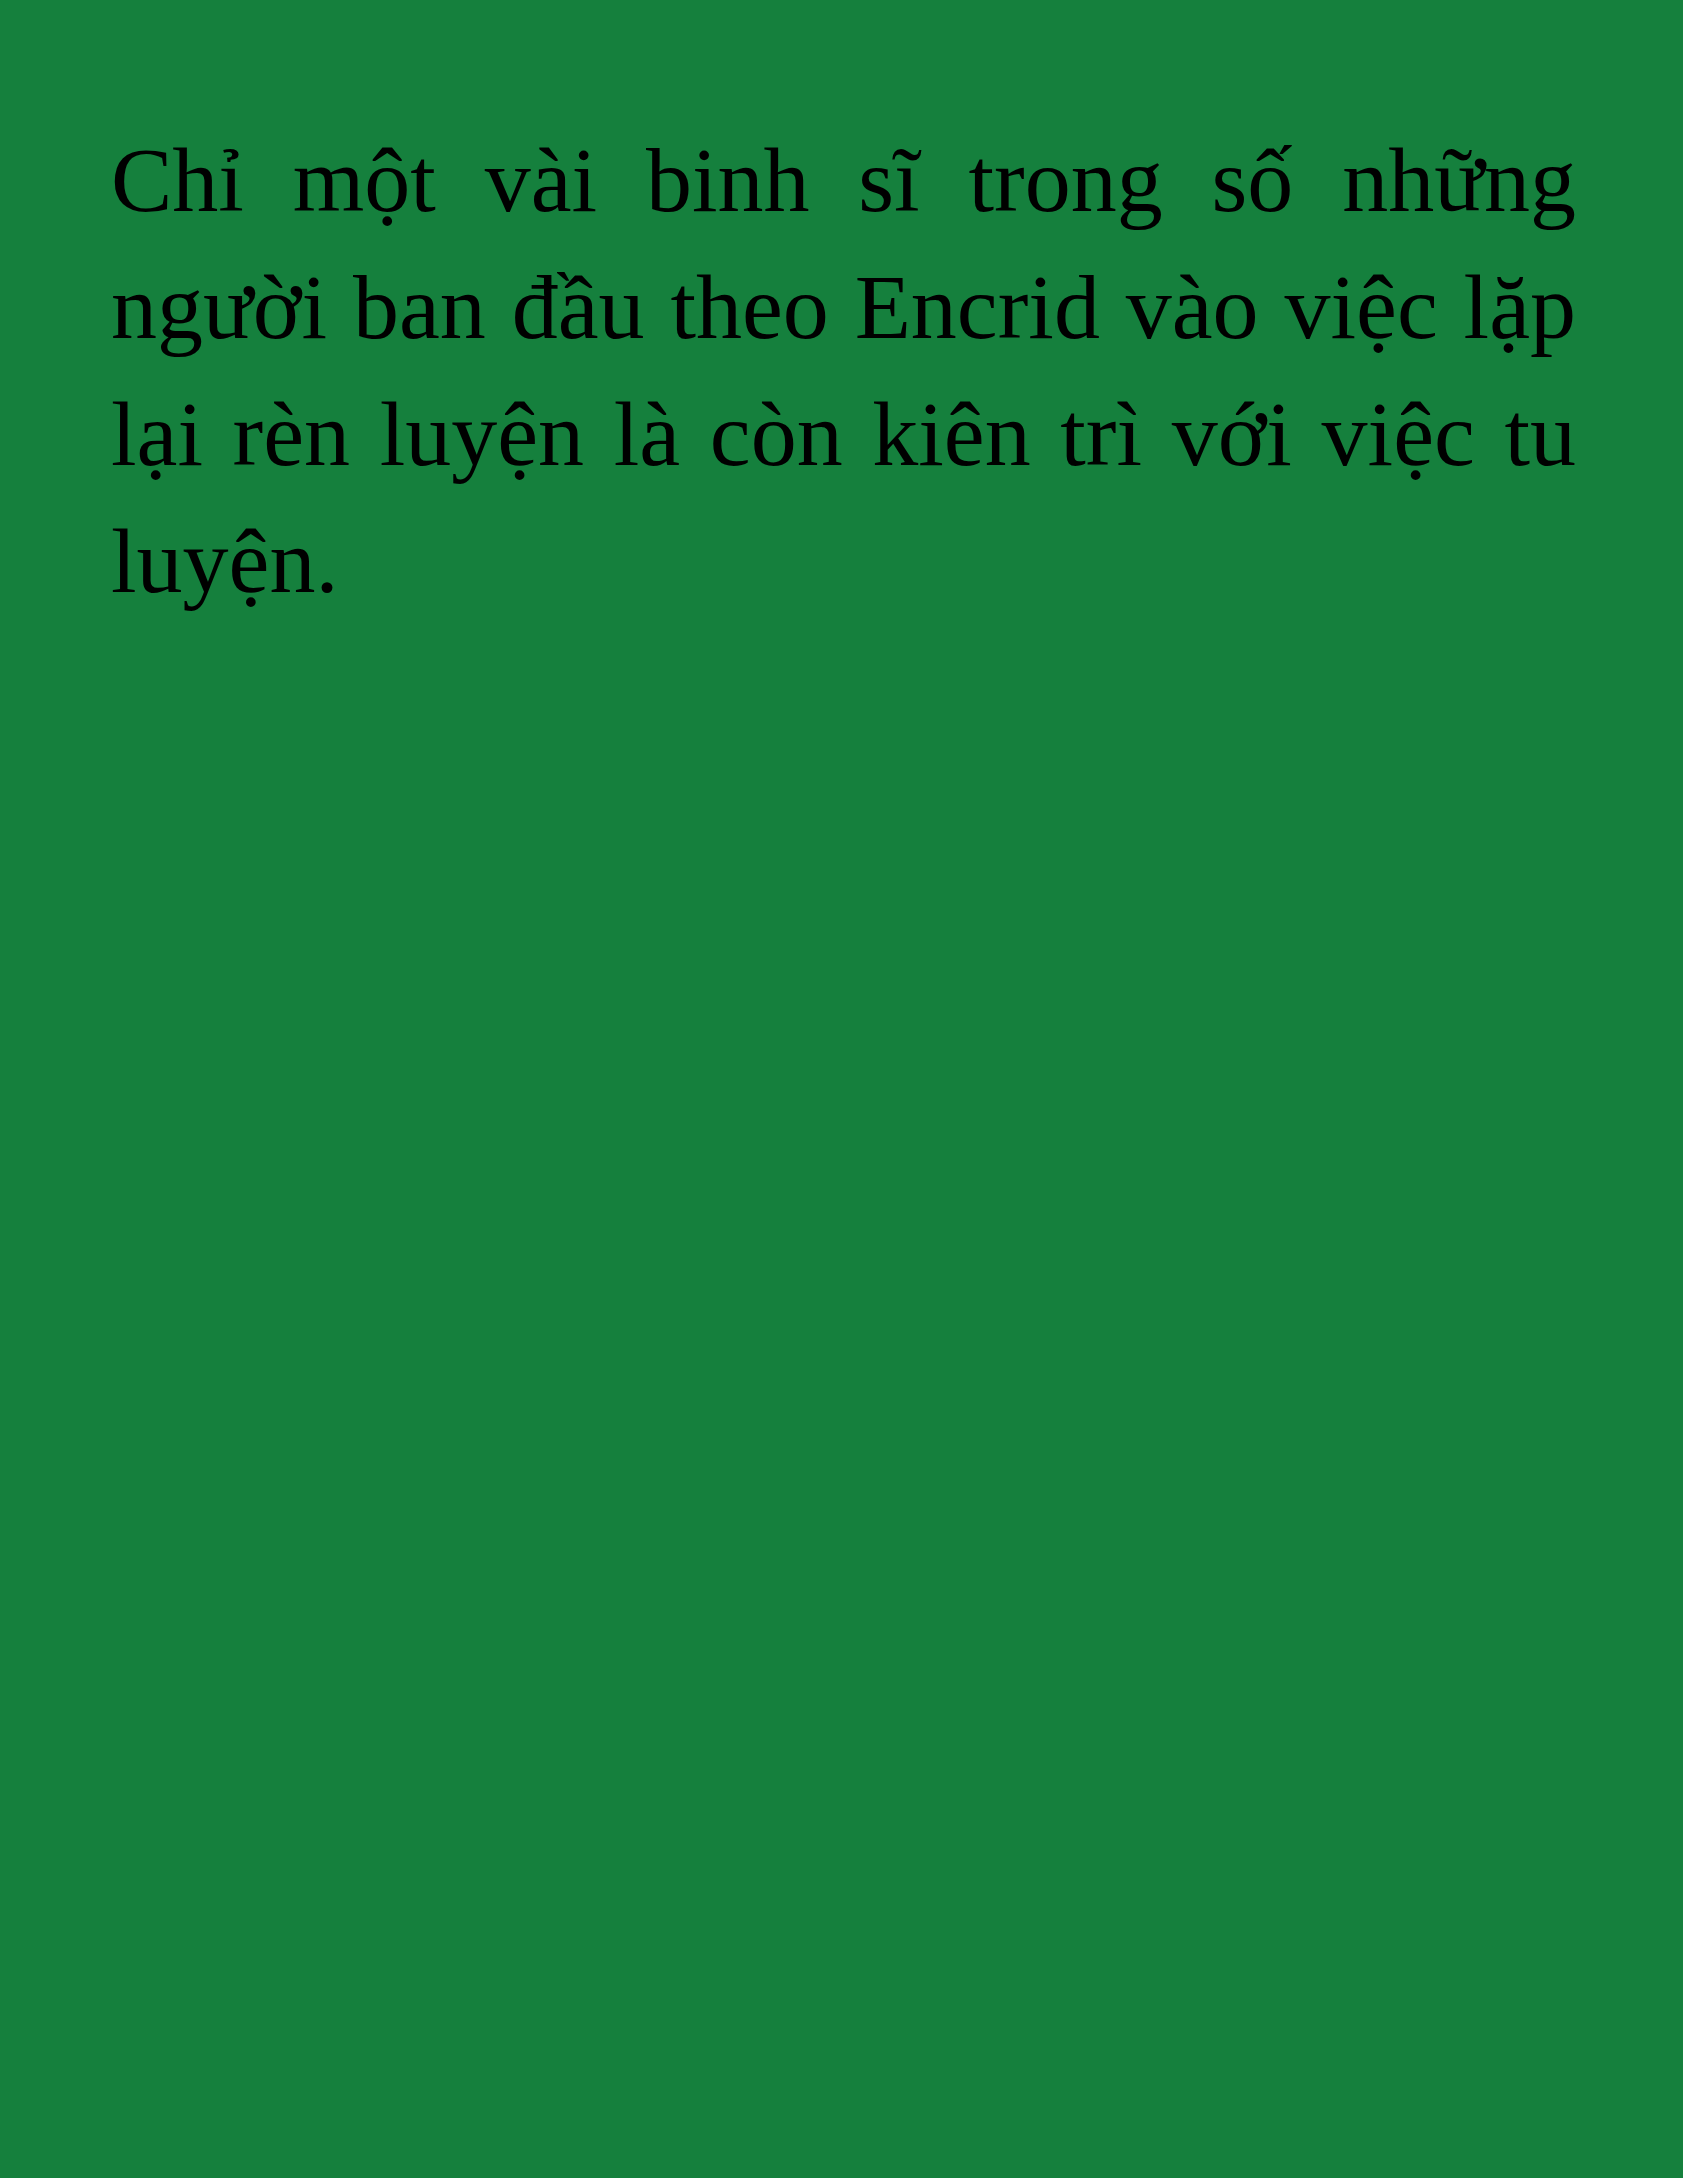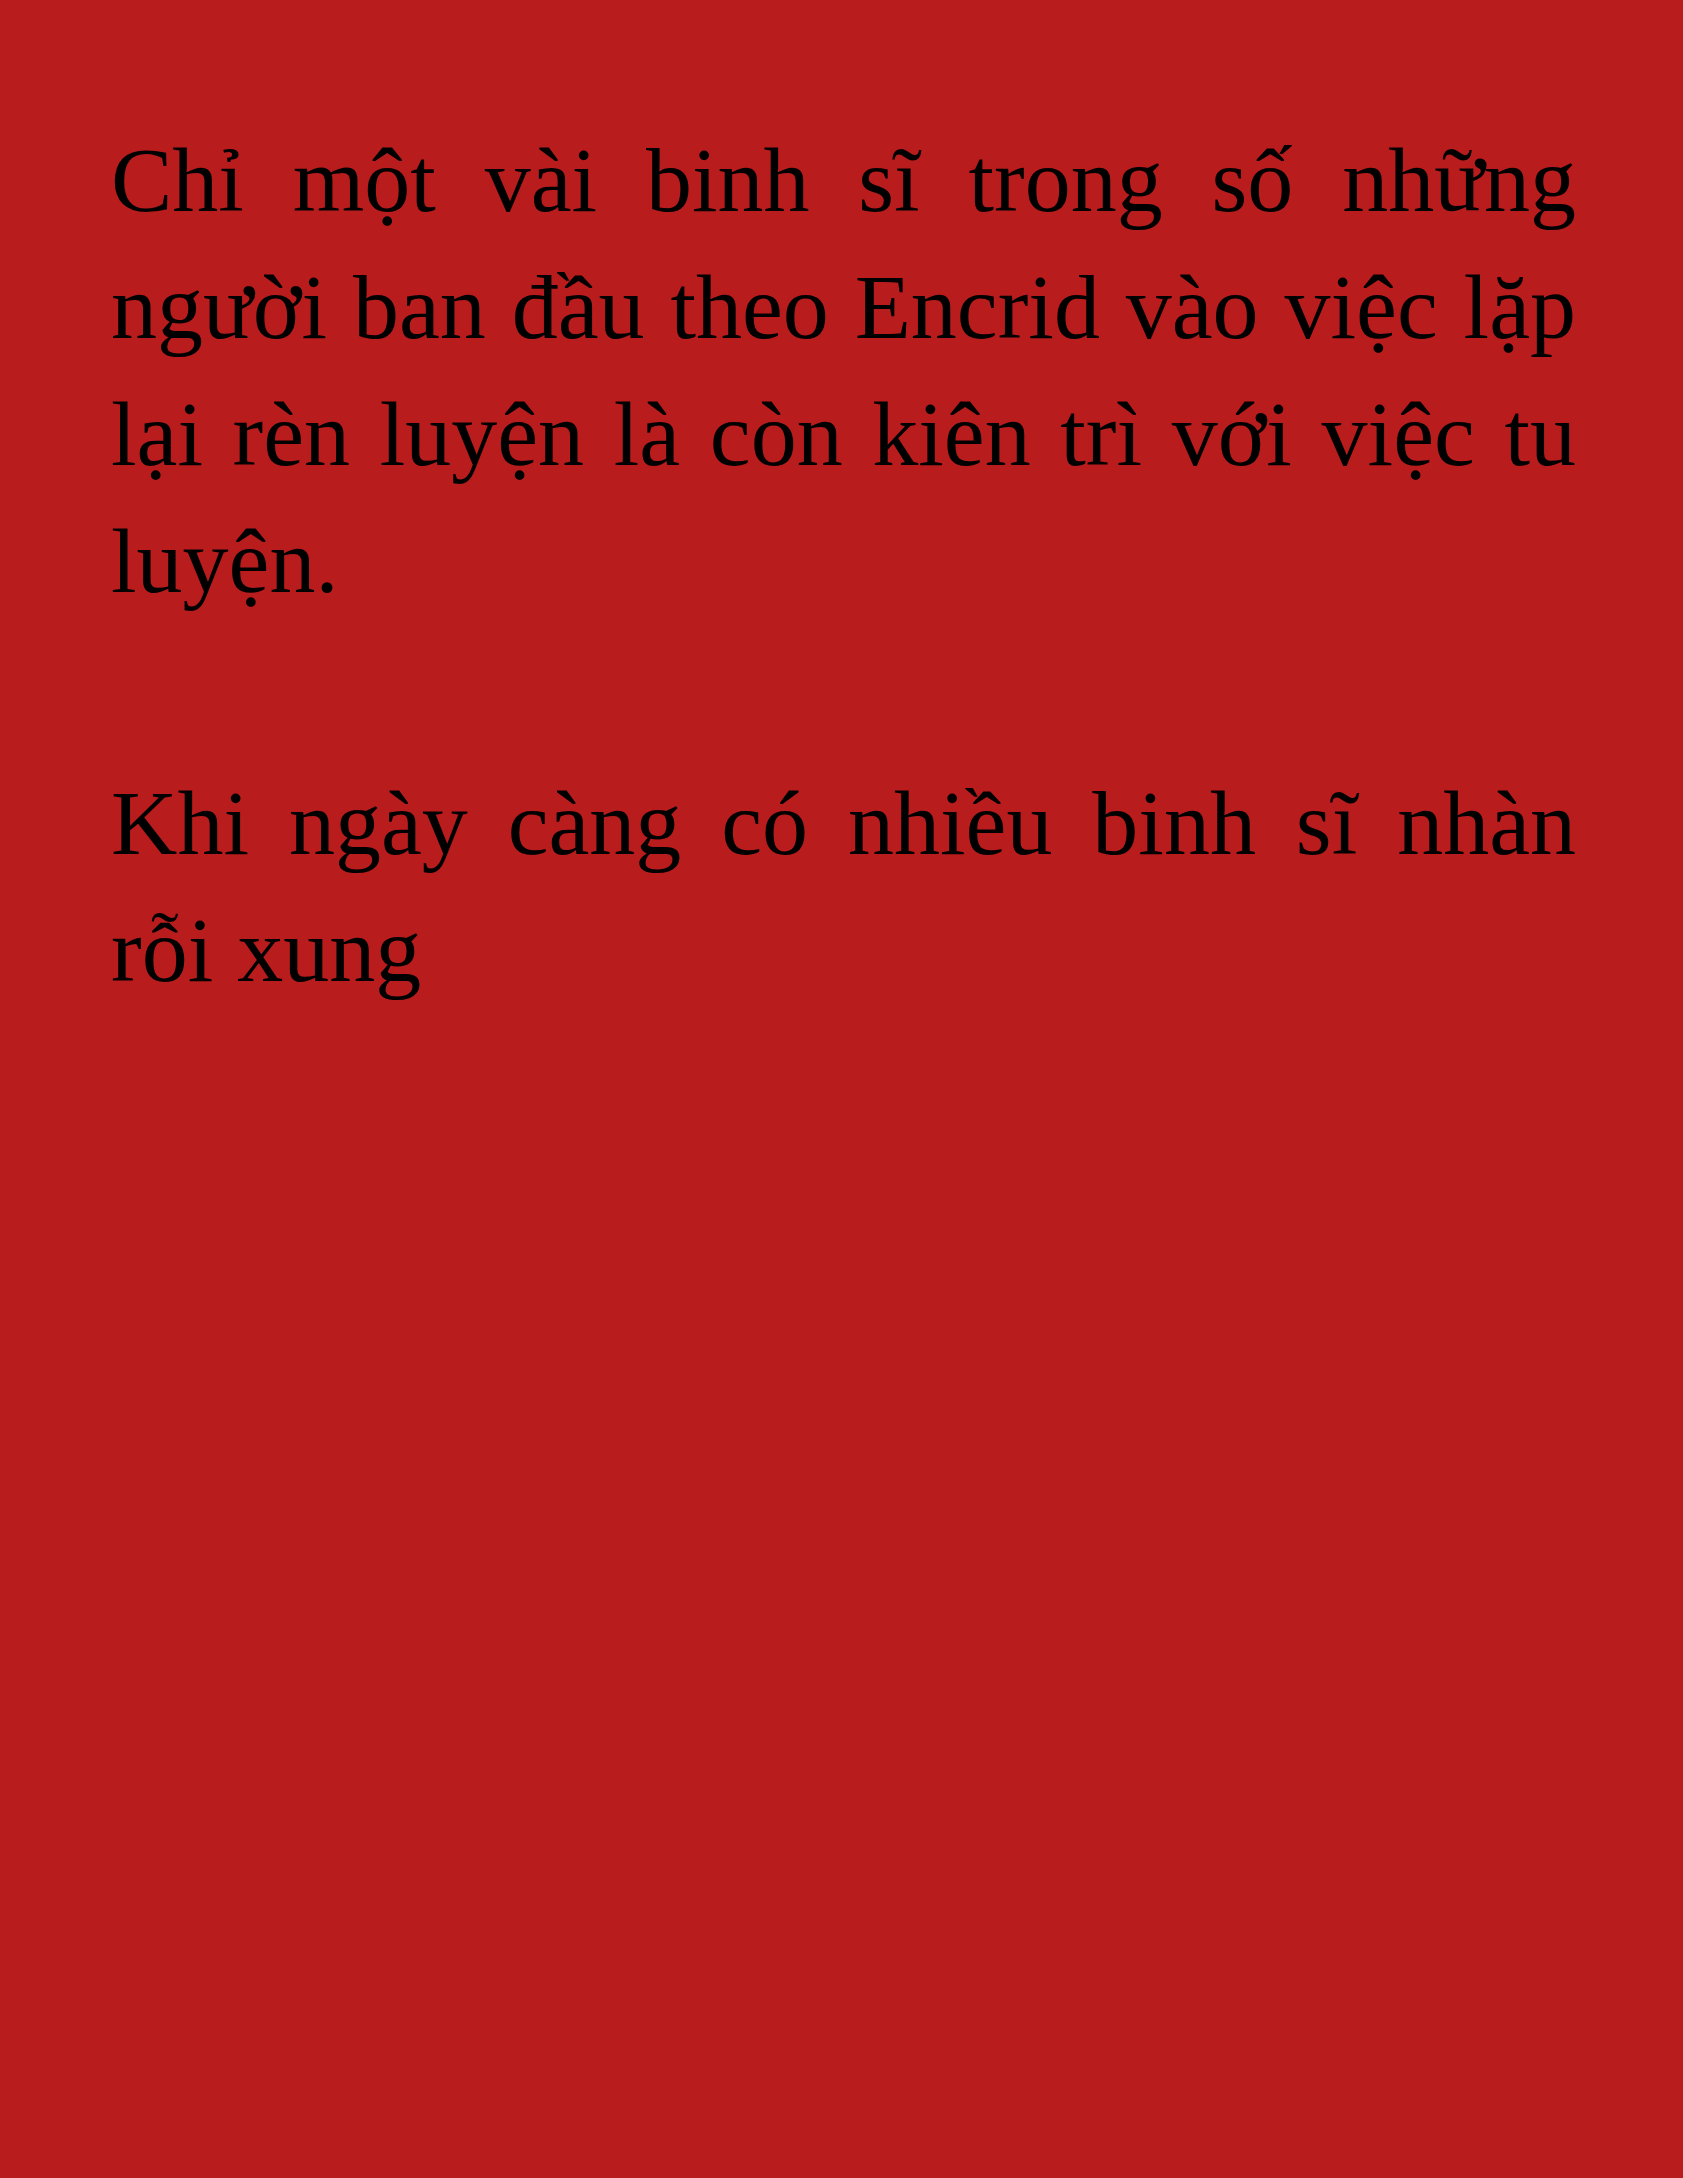--- a/index.html
+++ b/index.html
@@ -12,21 +12,21 @@
     background: #eeaa8c;
     font-family: "Liberation Serif", serif;
     color: #000000;
     overflow: hidden;
   }
   .page {
     box-sizing: border-box;
     width: 1683px;
     height: 2178px;
     padding: 117px 107px 0 111px;
-    background: #b91c1c;
+    background: #15803d;
   }
   .paragraph {
     font-size: 92px;
     line-height: 1.38;
     text-align: justify;
     text-justify: inter-word;
     letter-spacing: 0px;
     word-spacing: 1px;
     margin: 0;
   }
@@ -35,15 +35,14 @@
   }
   .paragraph.last {
     text-align: justify;
   }
 </style>
 </head>
 <body>
 
 <div class="page">
   <p class="paragraph">Chỉ một vài binh sĩ trong số những người ban đầu theo Encrid vào việc lặp lại rèn luyện là còn kiên trì với việc tu luyện.</p>
-  <p class="paragraph last">Khi ngày càng có nhiều binh sĩ nhàn rỗi xung</p>
 </div>
 
 
 </body></html>

